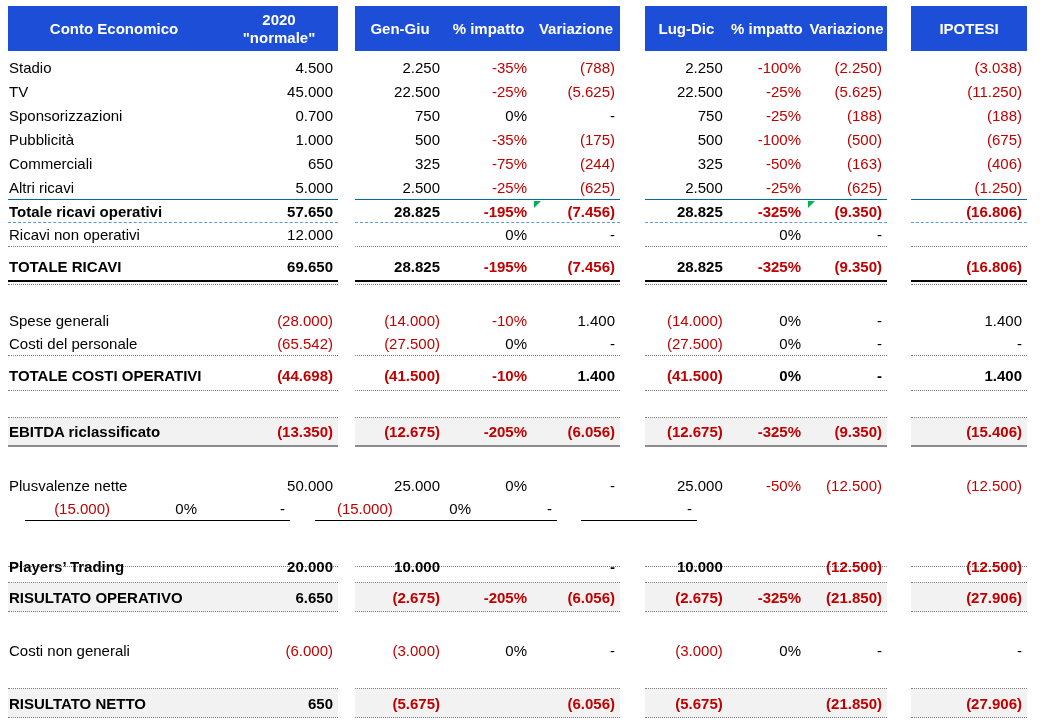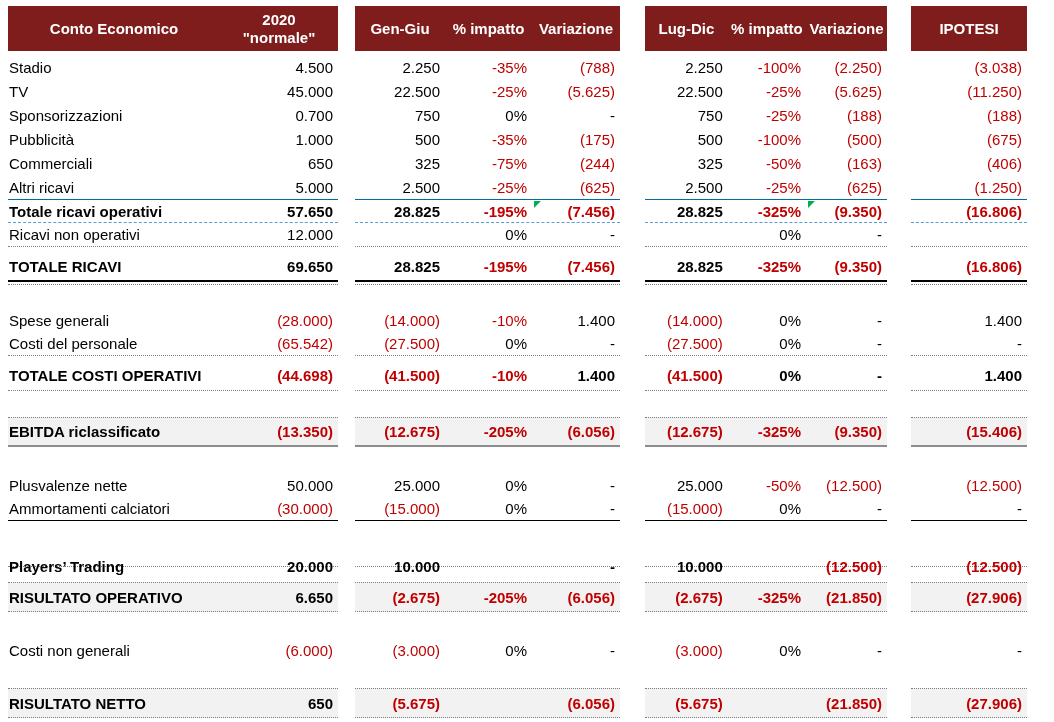--- a/index.html
+++ b/index.html
@@ -47,21 +47,21 @@
   .k-subdot{height:30px;margin-top:5px;}
   .k-subdot .blk{border-bottom:1px dotted #7f7f7f;margin-top:40px;}
   .k-ebitda{height:30px;}
   .k-ebitda .blk{background:#F2F2F2;border-top:1px dotted #7f7f7f;border-bottom:2px solid #8c8c8c;}
   .k-gray{height:30px;}
   .k-gray .blk{background:#F2F2F2;border-top:1px dotted #7f7f7f;border-bottom:1px dotted #7f7f7f;}
   .spacer{height:26px;}
 
   
   .header-row{height:45px;margin-bottom:4px;}
-  .header-row .blk{background:#7f1d1d;color:#fff;font-weight:bold;}
+  .header-row .blk{background:#1d4ed8;color:#fff;font-weight:bold;}
   .header-row .c{justify-content:center;padding:0;text-align:center;}
   .hdr-two{flex-direction:column;line-height:1.15;}
 
   
   .flag{position:absolute;top:1px;left:2px;width:0;height:0;
         border-top:7px solid #00B050;border-right:7px solid transparent;}
 </style>
 </head>
 <body>
 
@@ -354,24 +354,20 @@
         <div class="blk b3">
           <div class="c w-a">25.000</div>
           <div class="c w-b3 red">-50%</div>
           <div class="c w-c red">(12.500)</div>
         </div>
         <div class="blk b4">
           <div class="c w-ipo red">(12.500)</div>
         </div>
       </div>
       <div class="row k-solidb">
-        <div class="blk b1">
-          <div class="c w-label label">Ammortamenti calciatori</div>
-          <div class="c w-val red">(30.000)</div>
-        </div>
         <div class="blk b2">
           <div class="c w-a red">(15.000)</div>
           <div class="c w-b">0%</div>
           <div class="c w-c">-</div>
         </div>
         <div class="blk b3">
           <div class="c w-a red">(15.000)</div>
           <div class="c w-b3">0%</div>
           <div class="c w-c">-</div>
         </div>

